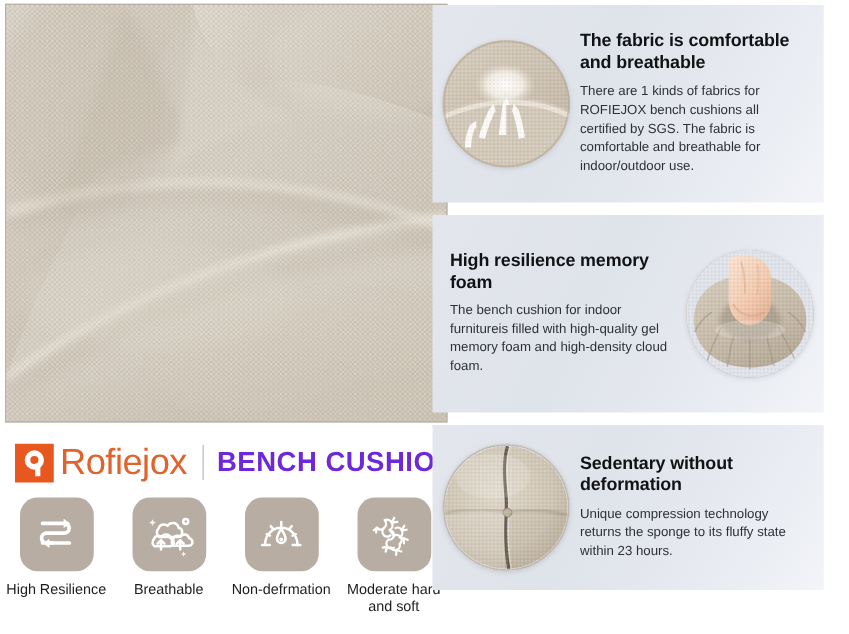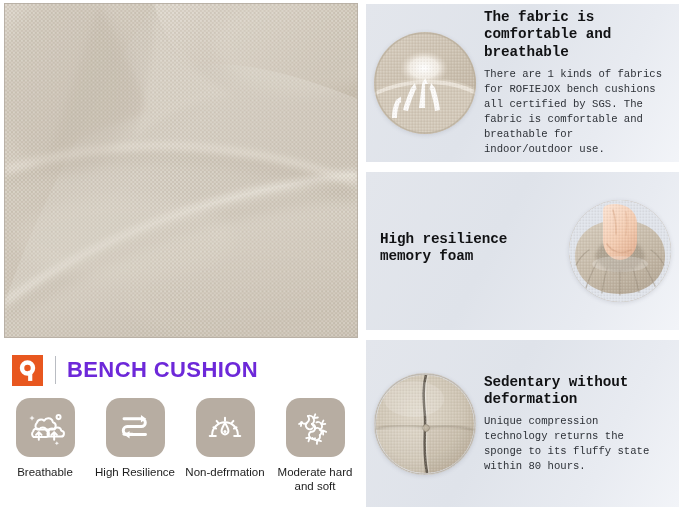--- a/index.html
+++ b/index.html
@@ -106,33 +106,33 @@
     font-size: 11.5px;
     color: #1d1d1d;
     text-align: center;
     line-height: 1.22;
     width: 92px;
   }
 
   
   .right-col {
     position: absolute;
-    left: 366px; top: 0;
-    width: 313px; height: 507px; font-family: Liberation Mono, monospace;
+    left: 346px; top: 0;
+    width: 313px; height: 507px;
   }
   .info-panel {
     position: absolute;
     left: 0;
     width: 313px;
     background: linear-gradient(118deg, #e3e6ec 0%, #dfe3ea 42%, #e8ebf1 75%, #f2f4f8 100%);
     overflow: hidden;
   }
   .panel-1 { top: 4px;   height: 158px; }
   .panel-2 { top: 172px; height: 158px; }
-  .panel-3 { top: 340px; height: 168px; }
+  .panel-3 { top: 340px; height: 132px; }
 
   .panel-inner {
     position: absolute;
     inset: 0;
     display: flex;
     align-items: center;
   }
   .panel-inner.reverse { flex-direction: row-reverse; }
 
   .circle-wrap {
@@ -249,58 +249,59 @@
       </svg>
     </div>
 
     <div class="brand-row">
       <div class="logo-mark">
         <svg width="25" height="25" viewBox="0 0 24 24" aria-hidden="true">
           <path d="M12 2.2a7.4 7.4 0 1 0 0 14.8 7.4 7.4 0 0 0 0-14.8zm0 4.3a3.1 3.1 0 1 1 0 6.2 3.1 3.1 0 0 1 0-6.2z" fill="#ffffff"></path>
           <path d="M12.6 12.3 L16.6 12.3 L16.6 22 L12.6 22 Z" fill="#ffffff"></path>
         </svg>
       </div>
+      <div class="brand-word">Rofiejox</div>
       <div class="brand-sep"></div>
       <div class="brand-sub">BENCH CUSHION</div>
     </div>
 
     <div class="features">
+
+      <div class="feature">
+        <div class="feat-tile">
+          <svg width="42" height="42" viewBox="0 0 44 44" aria-hidden="true">
+            <g fill="none" stroke="#ffffff" stroke-width="3.1" stroke-linecap="round" stroke-linejoin="round">
+              <path d="M10.5 12.3h18.2a4.1 4.1 0 0 1 0 8.2H13.8a4.1 4.1 0 0 0 0 8.2H33"></path>
+            </g>
+            <path d="M28.2 8.4l5.5 3.9-5.5 3.9z" fill="#ffffff"></path>
+            <path d="M16.3 25.1l-5.5 3.9 5.5 3.9z" fill="#ffffff"></path>
+            <path d="M10.5 28.6h8.6" stroke="#ffffff" stroke-width="3.1" stroke-linecap="round" fill="none"></path>
+          </svg>
+        </div>
+        <div class="feat-label">High Resilience</div>
+      </div>
 
       <div class="feature">
         <div class="feat-tile">
           <svg width="42" height="42" viewBox="0 0 44 44" aria-hidden="true">
             <g fill="none" stroke="#ffffff" stroke-width="2.1" stroke-linecap="round" stroke-linejoin="round">
               <path d="M13.5 16.5a4.6 4.6 0 0 1 4.4-3.4 4.8 4.8 0 0 1 3.2 1.2 5 5 0 0 1 4.3-2.4 4.9 4.9 0 0 1 4.8 4 3.9 3.9 0 0 1-.6 7.7H13.9a4.6 4.6 0 0 1-.4-7.1z"></path>
               <path d="M9.6 25.5a3.9 3.9 0 0 1 3.7-2.9 4 4 0 0 1 2.7 1 4.2 4.2 0 0 1 3.6-2 4.1 4.1 0 0 1 4 3.3 3.3 3.3 0 0 1-.5 6.5H10a3.9 3.9 0 0 1-.4-5.9z"></path>
               <path d="M25.7 25.3a3.7 3.7 0 0 1 3.5-2.7 3.8 3.8 0 0 1 2.6.9 4 4 0 0 1 3.4-1.9 3.9 3.9 0 0 1 3.8 3.2 3.1 3.1 0 0 1-.5 6.2H26.1a3.7 3.7 0 0 1-.4-5.7z"></path>
               <path d="M15.5 34.2v-7.8M12.6 29.2l2.9-2.9 2.9 2.9"></path>
               <path d="M31.6 34.2v-7.8M28.7 29.2l2.9-2.9 2.9 2.9"></path>
               <circle cx="36.2" cy="10.6" r="2.1"></circle>
             </g>
             <g fill="#ffffff" opacity="0.85">
               <path d="M8.4 8.8l.9 1.9 1.9.9-1.9.9-.9 1.9-.9-1.9-1.9-.9 1.9-.9z"></path>
               <path d="M34.4 35.8l.7 1.5 1.5.7-1.5.7-.7 1.5-.7-1.5-1.5-.7 1.5-.7z"></path>
             </g>
           </svg>
         </div>
         <div class="feat-label">Breathable</div>
-      </div>
-
-      <div class="feature">
-        <div class="feat-tile">
-          <svg width="42" height="42" viewBox="0 0 44 44" aria-hidden="true">
-            <g fill="none" stroke="#ffffff" stroke-width="3.1" stroke-linecap="round" stroke-linejoin="round">
-              <path d="M10.5 12.3h18.2a4.1 4.1 0 0 1 0 8.2H13.8a4.1 4.1 0 0 0 0 8.2H33"></path>
-            </g>
-            <path d="M28.2 8.4l5.5 3.9-5.5 3.9z" fill="#ffffff"></path>
-            <path d="M16.3 25.1l-5.5 3.9 5.5 3.9z" fill="#ffffff"></path>
-            <path d="M10.5 28.6h8.6" stroke="#ffffff" stroke-width="3.1" stroke-linecap="round" fill="none"></path>
-          </svg>
-        </div>
-        <div class="feat-label">High Resilience</div>
       </div>
 
       <div class="feature">
         <div class="feat-tile">
           <svg width="42" height="42" viewBox="0 0 44 44" aria-hidden="true">
             <g fill="none" stroke="#ffffff" stroke-width="2.1" stroke-linecap="round">
               <path d="M8.5 29.5a13.5 13.5 0 0 1 27 0"></path>
               <path d="M22 11.2v3.2"></path>
               <path d="M13.2 14.6l1.9 2.3"></path>
               <path d="M30.8 14.6l-1.9 2.3"></path>
@@ -449,20 +450,21 @@
                   <path d="M82 50 C88 54 92 59 95 65"></path>
                 </g>
                 <ellipse cx="51" cy="64" rx="28" ry="8" fill="#ffffff" opacity="0.22"></ellipse>
                 <rect width="102" height="102" fill="url(#wv3)"></rect>
               </g>
             </svg>
           </div>
         </div>
         <div class="txt-wrap">
           <div class="panel-title">High resilience memory foam</div>
+          <div class="panel-body">The bench cushion for indoor furnitureis filled with high-quality gel memory foam and high-density cloud foam.</div>
         </div>
       </div>
     </div>
 
     <div class="info-panel panel-3">
       <div class="panel-inner">
         <div class="circle-wrap">
           <div class="photo-circle">
             <svg width="102" height="102" viewBox="0 0 102 102" aria-hidden="true">
               <defs>
@@ -499,19 +501,19 @@
                 <path d="M54 54 C70 52 86 53 100 57 L100 100 L54 100 Z" fill="#6f6555" opacity="0.05"></path>
                 <ellipse cx="40" cy="26" rx="30" ry="18" fill="#ffffff" opacity="0.16"></ellipse>
                 <rect width="102" height="102" fill="url(#wv4)"></rect>
                 <circle cx="51" cy="51" r="50" fill="none" stroke="#a89c8a" stroke-width="1.3" opacity="0.6"></circle>
               </g>
             </svg>
           </div>
         </div>
         <div class="txt-wrap">
           <div class="panel-title">Sedentary without deformation</div>
-          <div class="panel-body">Unique compression technology returns the sponge to its fluffy state within 80 hours.</div>
+          <div class="panel-body">Unique compression technology returns the sponge to its fluffy state within 23 hours.</div>
         </div>
       </div>
     </div>
 
   </div>
 </div>
 
 </body></html>

